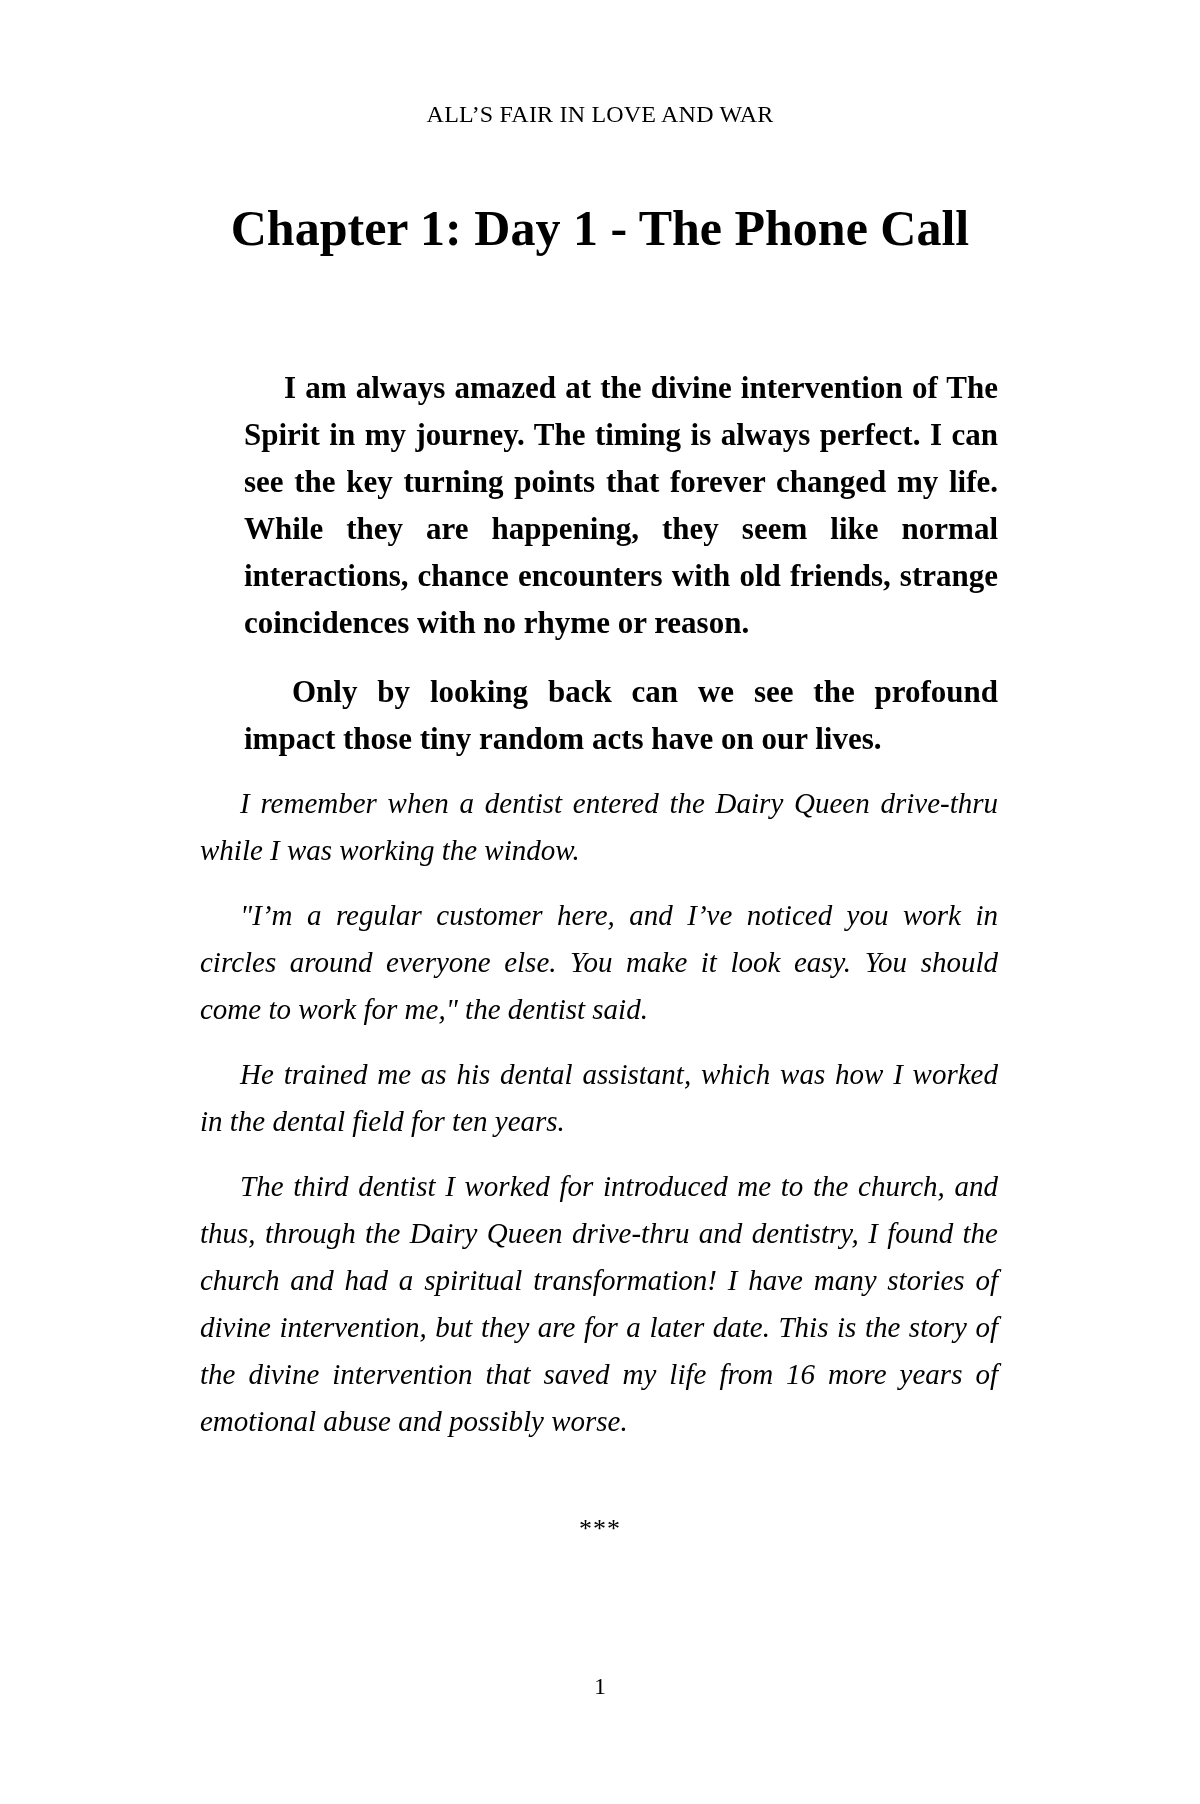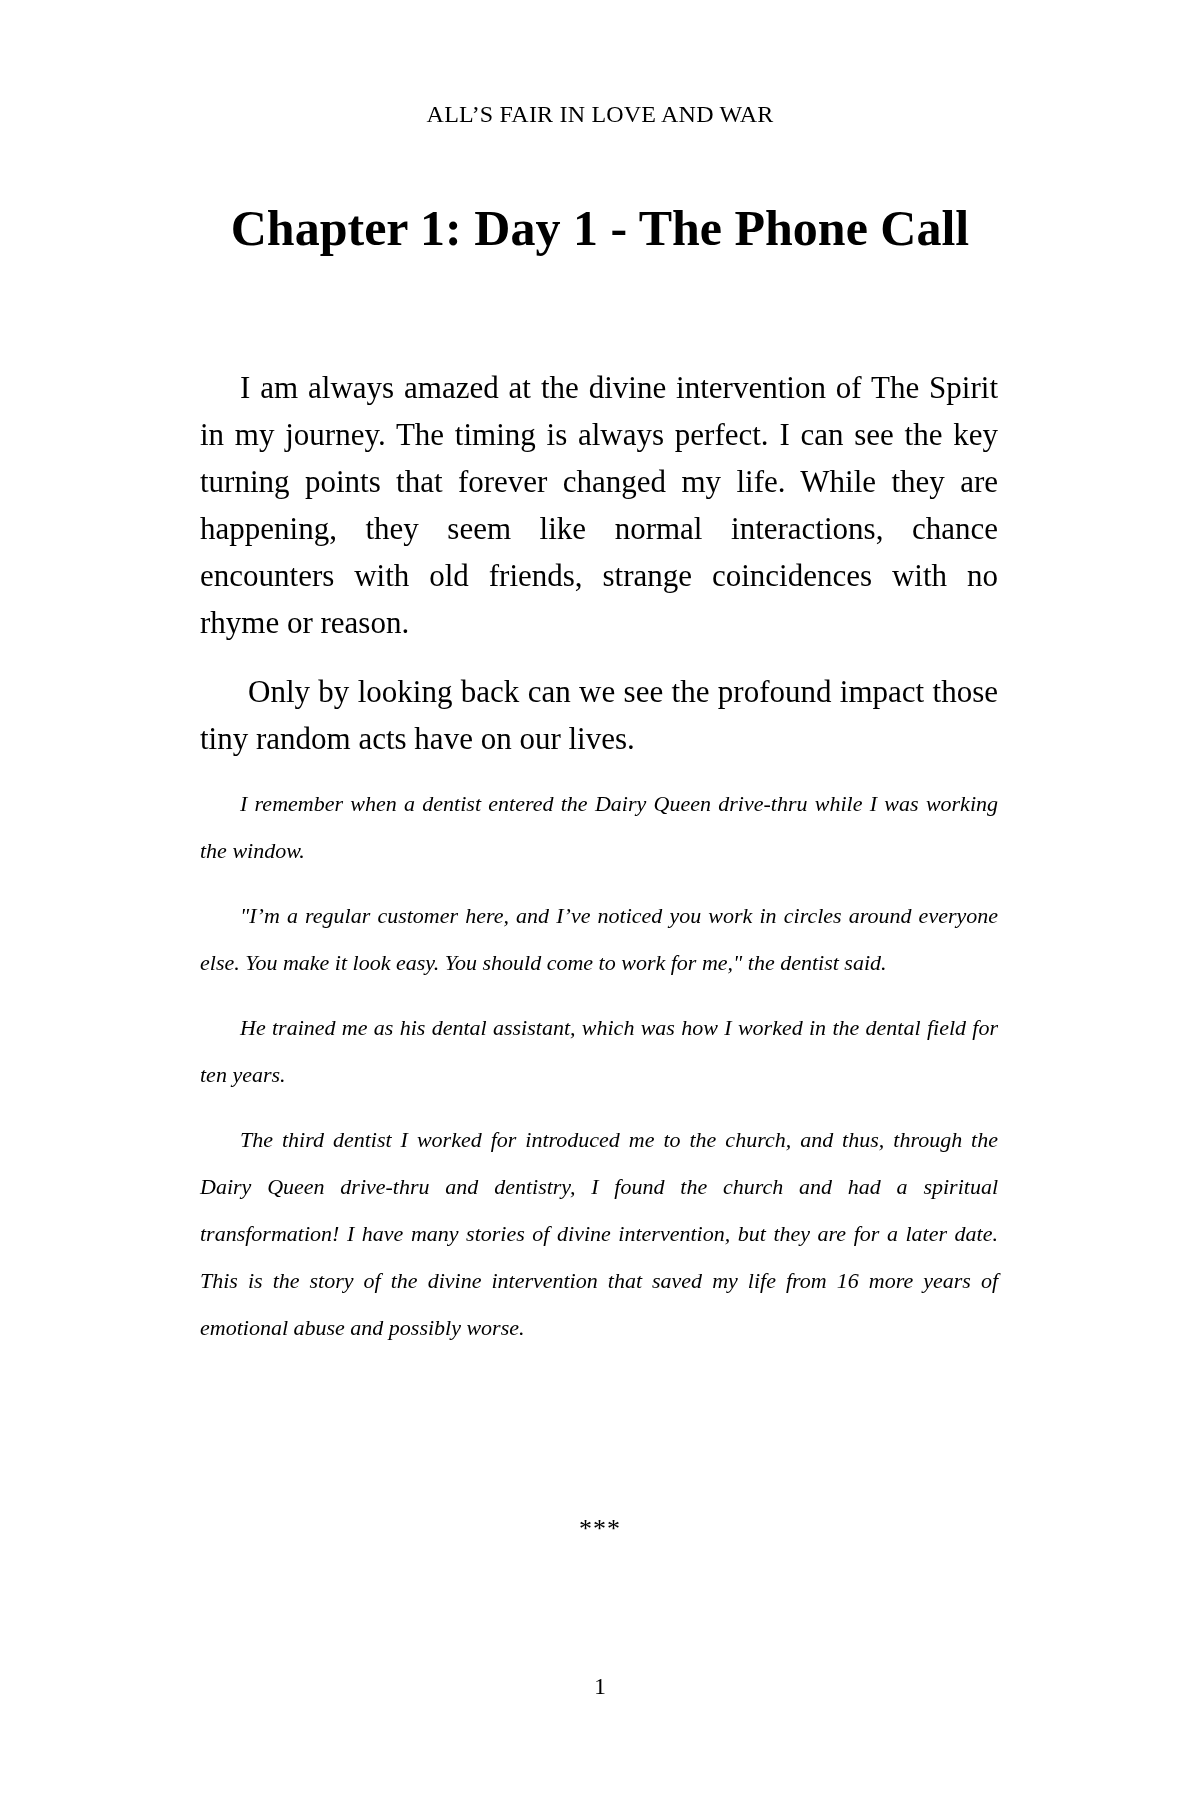--- a/index.html
+++ b/index.html
@@ -48,22 +48,22 @@
       left: 200px;
       width: 798px;
     }
     .para {
       margin: 0;
       font-size: 31px;
       line-height: 47px;
       text-align: justify;
       text-indent: 40px;
     }
-    .para.bold { font-weight: normal; }
-    .para.italic { font-style: italic; font-size: 22px; }
+    .para.bold { font-weight: bold; margin-left: 44px; }
+    .para.italic { font-style: italic; font-size: 29px; }
     .para.gap-bold { margin-top: 22px; }
     .para.gap-italic { margin-top: 18px; }
     .para.gap-after-bold { margin-top: 18px; }
     .para.indent-extra { text-indent: 48px; }
     .scene-break {
       position: absolute;
       top: 1514px;
       left: 0;
       width: 1200px;
       text-align: center;

